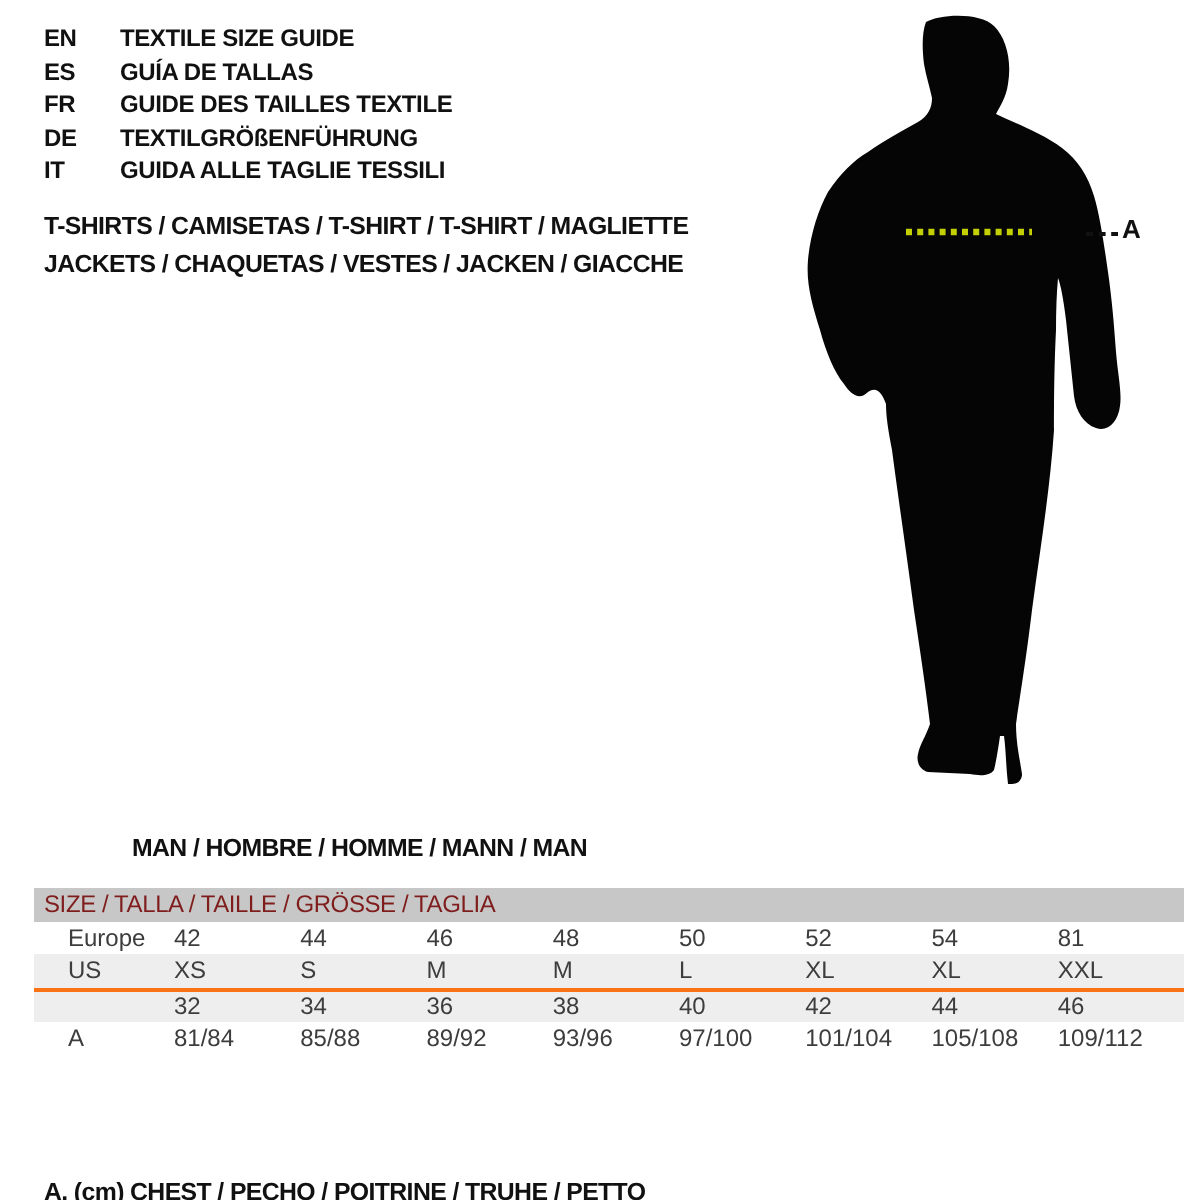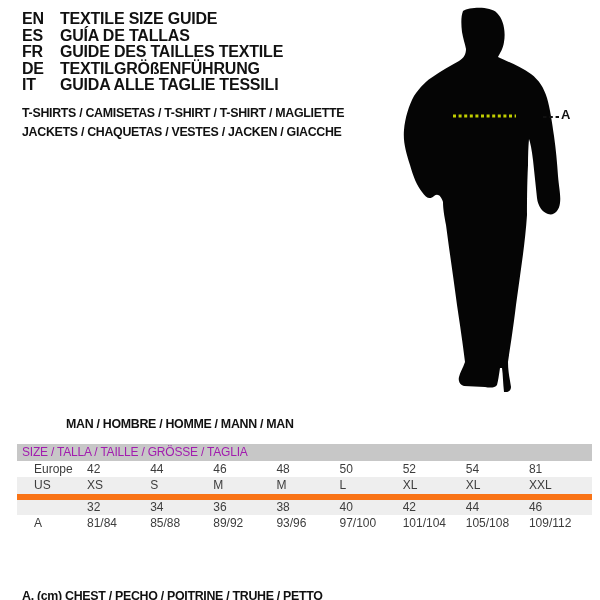--- a/index.html
+++ b/index.html
@@ -6,21 +6,21 @@
   .page{
     position:relative;
     width:600px;height:600px;
     background:#ffffff;
     font-family:"Liberation Sans","DejaVu Sans",sans-serif;
     color:#111;
     overflow:hidden;
   }
   
   .langs{position:absolute;left:22px;top:11px;}
-  .lang-row{display:flex;line-height:16.6px;font-size:16px;font-weight:bold;letter-spacing:-0.2px;}
+  .lang-row{display:flex;line-height:16.6px;font-size:12px;font-weight:bold;letter-spacing:-0.2px;}
   .lang-row .code{width:38px;flex:0 0 38px;}
   
   .cats{position:absolute;left:22px;top:104px;}
   .cat{font-size:12.4px;font-weight:bold;line-height:18.6px;letter-spacing:-0.3px;white-space:nowrap;}
   
   .man{position:absolute;left:0;top:0;margin:0;}
   .man svg{position:absolute;left:400px;top:0;}
   .a-label{
     position:absolute;left:561px;top:107px;
     font-size:13px;font-weight:600;letter-spacing:-0.2px;
@@ -28,29 +28,29 @@
   
   .section-title{
     position:absolute;left:22px;top:417px;margin:0;
     font-size:12.4px;font-weight:bold;letter-spacing:-0.3px;white-space:nowrap;padding-left:44px;
   }
   
   .table{position:absolute;left:17px;top:444px;width:575px;font-size:12px;color:#3d3d3d;}
   .thead{
     background:var(--header_bg,#c7c7c7);
     height:16.5px;line-height:16.5px;
-    padding-left:5px;color:#a21caf;letter-spacing:-0.2px;
+    padding-left:5px;color:#7f1d1d;letter-spacing:-0.2px;
   }
   .trow{
     display:grid;
     grid-template-columns:70px repeat(8,1fr);
     height:16.5px;line-height:16.5px;
   }
   .trow.stripe{background:var(--stripe_bg,#eeeeee);}
-  .trow.stripe + .trow.stripe{border-top:6px solid #f97316;height:15.5px;line-height:15.5px;}
+  .trow.stripe + .trow.stripe{border-top:2px solid #f97316;height:15.5px;line-height:15.5px;}
   .tlabel{padding-left:5px;text-align:left;margin-left:12px;}
   .tcell{text-align:left;}
   
   .footnote{
     position:absolute;left:22px;top:545px;
     font-size:12.4px;font-weight:bold;letter-spacing:-0.3px;white-space:nowrap;margin-top:44px;
   }
 </style>
 </head>
 <body>

